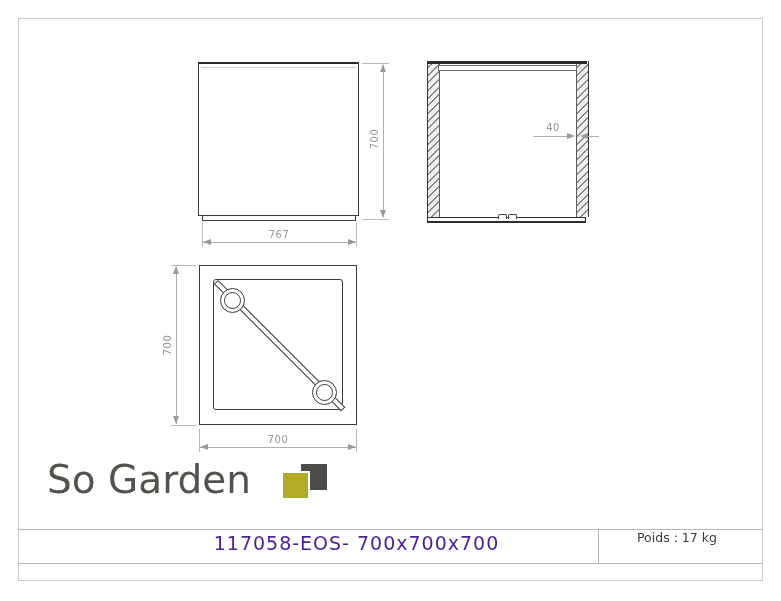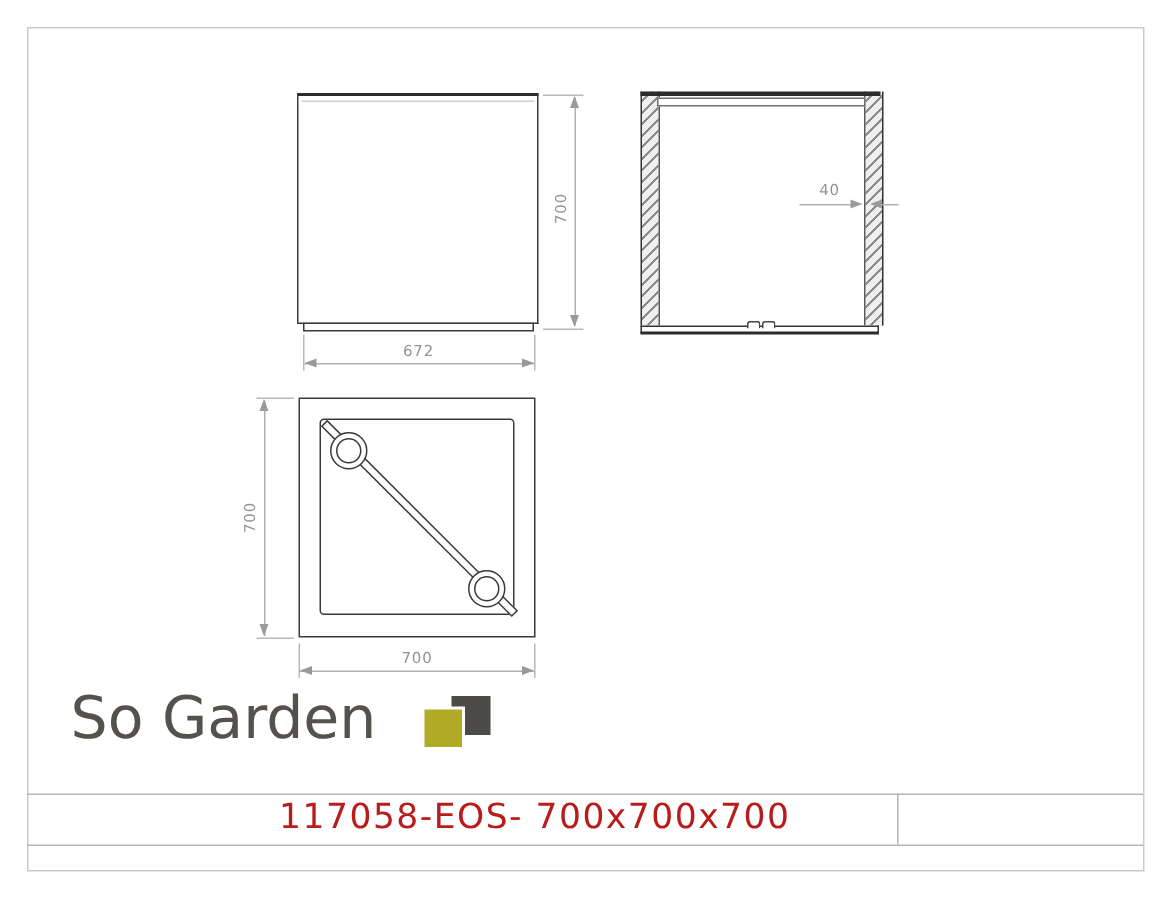--- a/index.html
+++ b/index.html
@@ -42,21 +42,21 @@
   .tv-bar{left:216px;top:282px;width:178px;height:4px;border:1.5px solid #3a3a3a;background:#fff;
           transform-origin:0 0;transform:rotate(45deg) translateY(-3px);}
   .tv-circle{border:1.6px solid #3a3a3a;border-radius:50%;background:#fff;}
   
   .logo-text{left:47px;top:458px;font-size:39px;line-height:44px;color:#55524d;letter-spacing:0px;}
   .sq{width:25px;height:25px;}
   .sq.darksq{left:301px;top:464px;width:26px;height:26px;}
   .sq.olivesq{left:283px;top:473px;box-shadow:0 0 0 2px #ffffff;}
   
   .tb-line{background:#b6b6b6;}
-  .title-ref{left:0px;top:532px;width:713px;text-align:center;font-size:23px;color:#b91c1c;letter-spacing:1px;}
+  .title-ref{left:0px;top:532px;width:713px;text-align:center;font-size:19px;color:#4c1d95;letter-spacing:1px;}
   .info-cell{left:637px;top:530px;width:125px;font-size:12.5px;line-height:16px;color:#3b3b3b;}
 </style>
 </head>
 <body>
 
 <div id="sheet">
 
   <div class="abs page-border"></div>
 
   <div>
@@ -69,21 +69,21 @@
     <div class="abs dimline" style="left:383px;top:65px;width:1px;height:152px;"></div>
     <div class="abs arr up" style="left:380px;top:64px;"></div>
     <div class="abs arr down" style="left:380px;top:210px;"></div>
     <div class="abs dim-label rot" style="left:360px;top:129px;width:30px;height:20px;line-height:20px;">700</div>
 
     <div class="abs extline" style="left:202px;top:223px;width:1px;height:24px;"></div>
     <div class="abs extline" style="left:356px;top:223px;width:1px;height:24px;"></div>
     <div class="abs dimline" style="left:203px;top:242px;width:153px;height:1px;"></div>
     <div class="abs arr left" style="left:203px;top:239px;"></div>
     <div class="abs arr right" style="left:348px;top:239px;"></div>
-    <div class="abs dim-label" style="left:264px;top:229px;width:30px;">672</div>
+    <div class="abs dim-label" style="left:264px;top:229px;width:30px;">767</div>
   </div>
 
   <div>
     <div class="abs wall l"></div>
     <div class="abs wall r"></div>
     <div class="abs sec-top"></div>
     <div class="abs sec-rim"></div>
     <div class="abs sec-bottom"></div>
     <div class="abs sec-notch" style="left:498px;"></div>
     <div class="abs sec-notch" style="left:508px;"></div>
@@ -124,16 +124,17 @@
     <div class="abs sq darksq" style="background:#4c4b47;"></div>
     <div class="abs sq olivesq" style="background:#b1ab26;"></div>
   </div>
 
   <div>
     <div class="abs tb-line" style="left:18px;top:529px;width:744px;height:1px;"></div>
     <div class="abs tb-line" style="left:18px;top:563px;width:744px;height:1px;"></div>
     <div class="abs tb-line" style="left:598px;top:529px;width:1px;height:34px;"></div>
     <div class="abs title-ref">117058-EOS- 700x700x700</div>
     <div class="abs info-cell">
+      <div>Poids : 17 kg</div>
     </div>
   </div>
 
 </div>
 
 </body></html>

